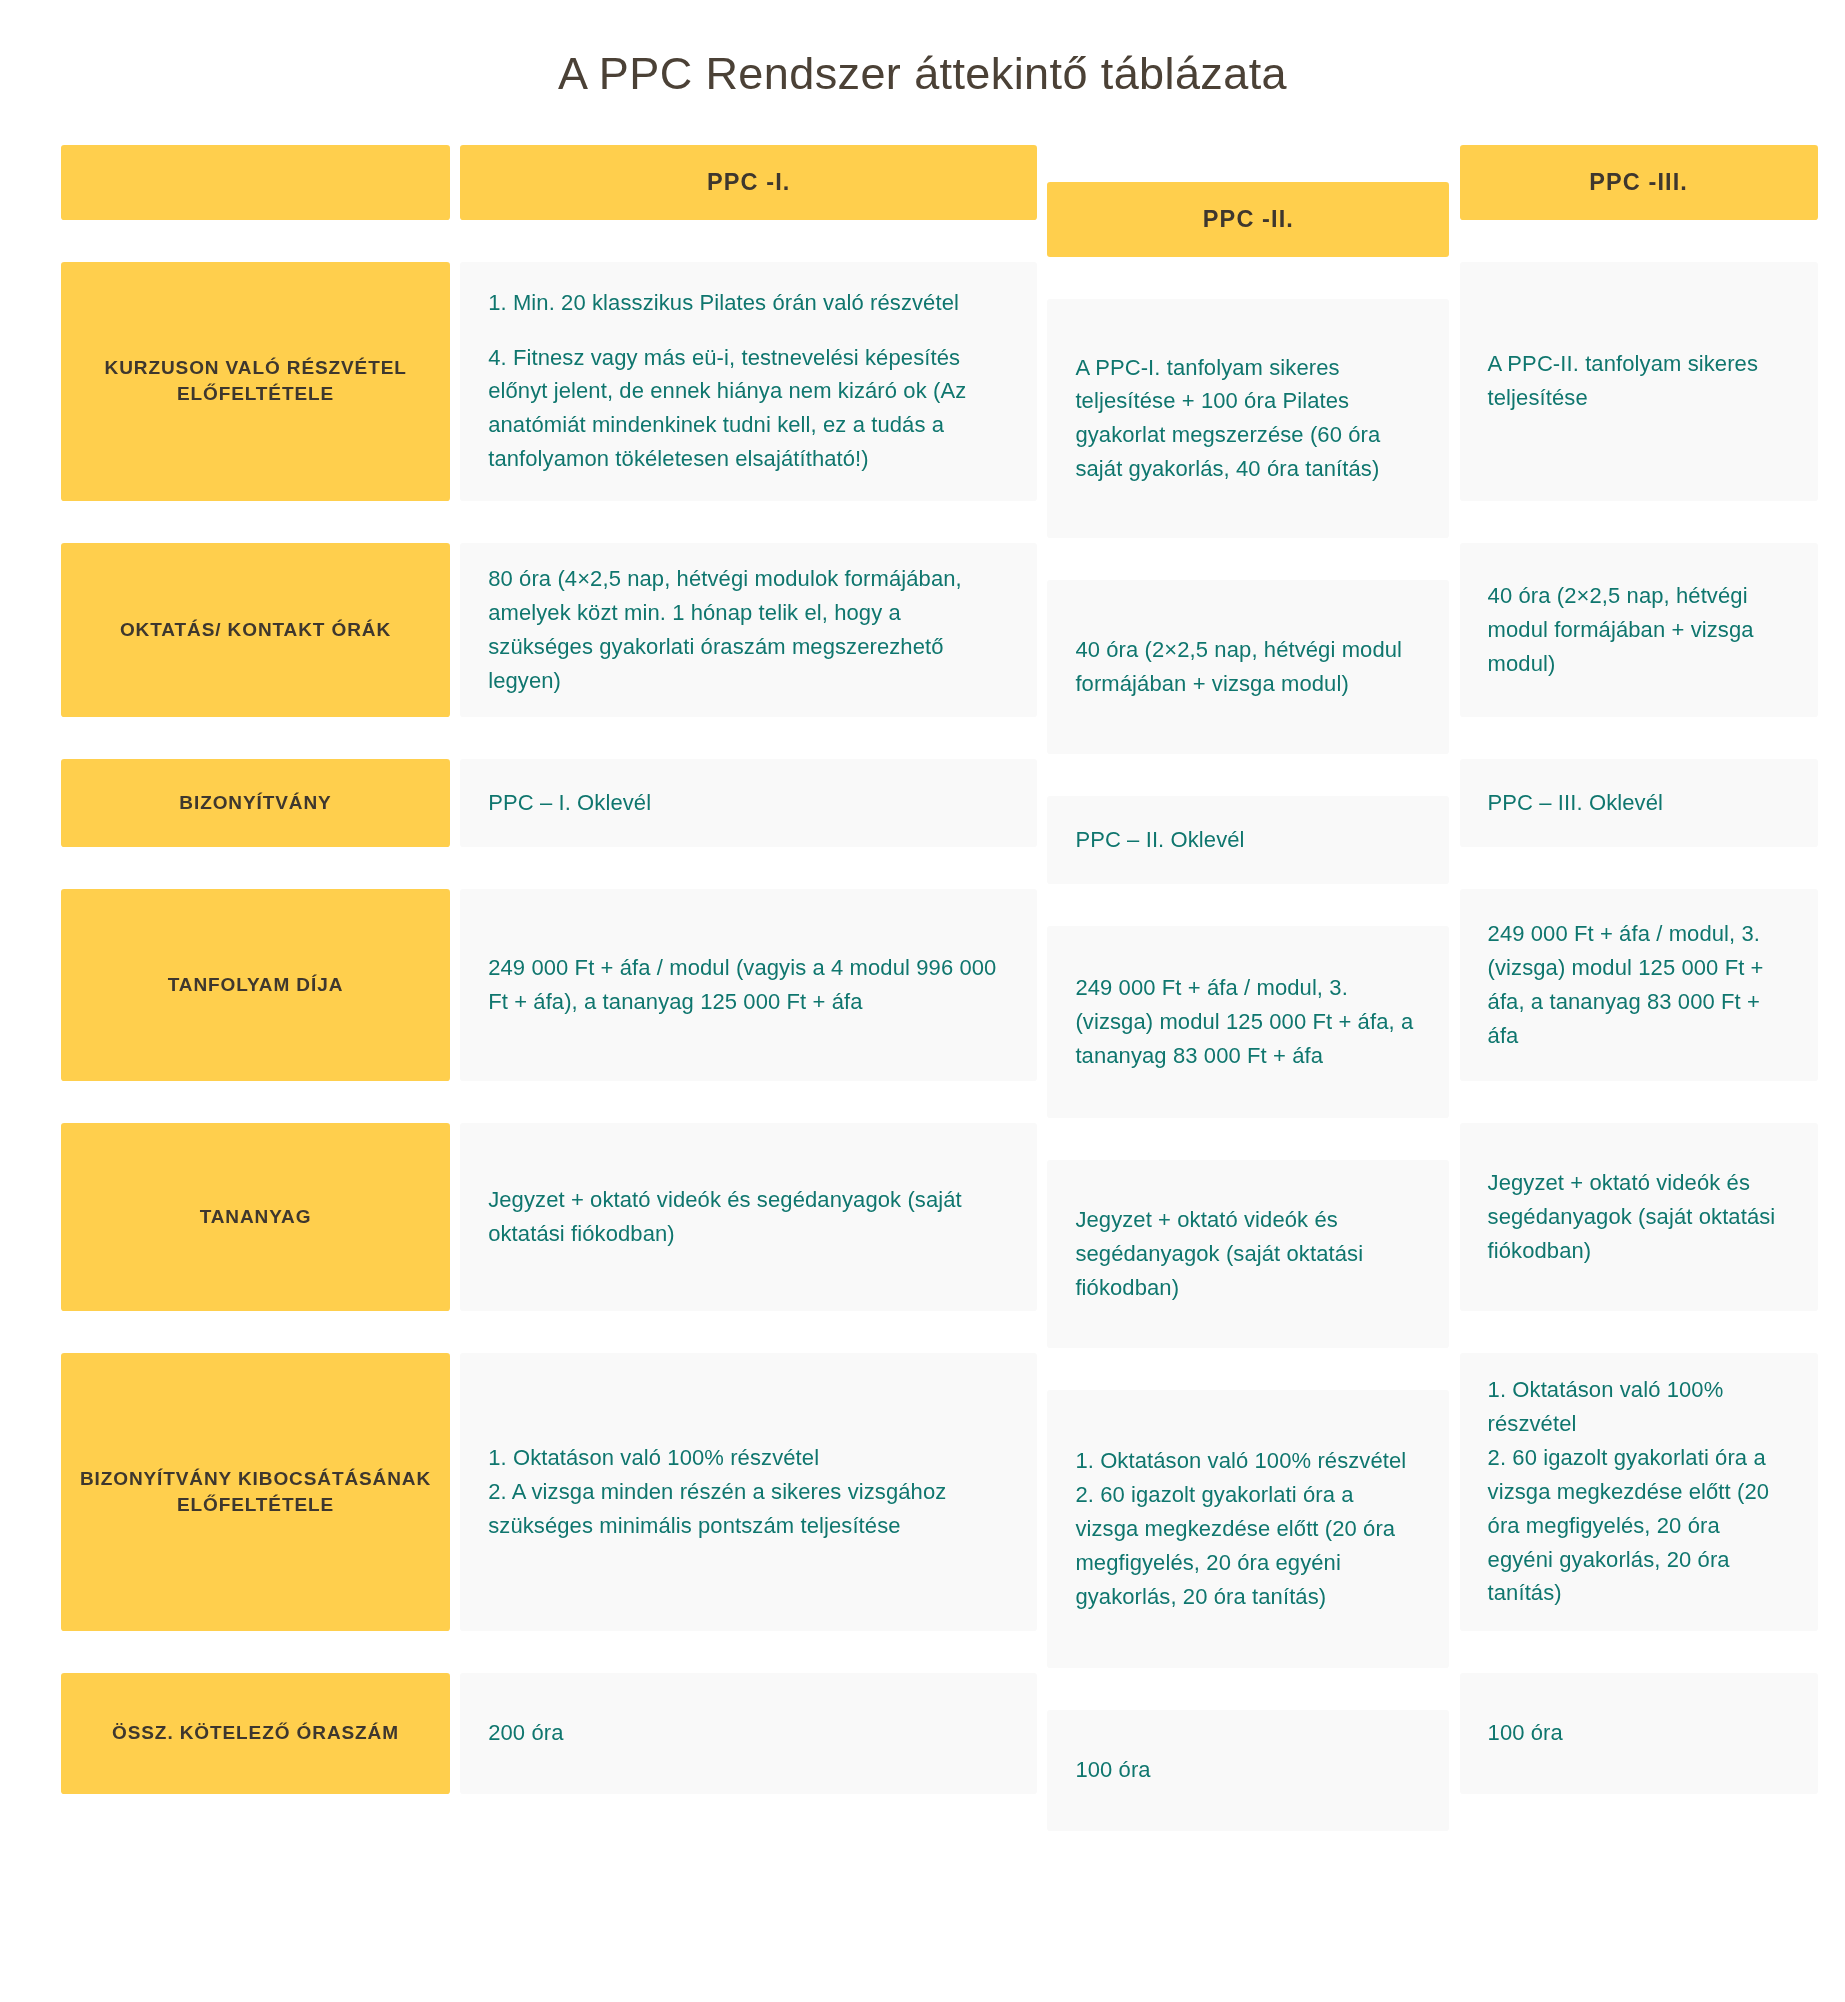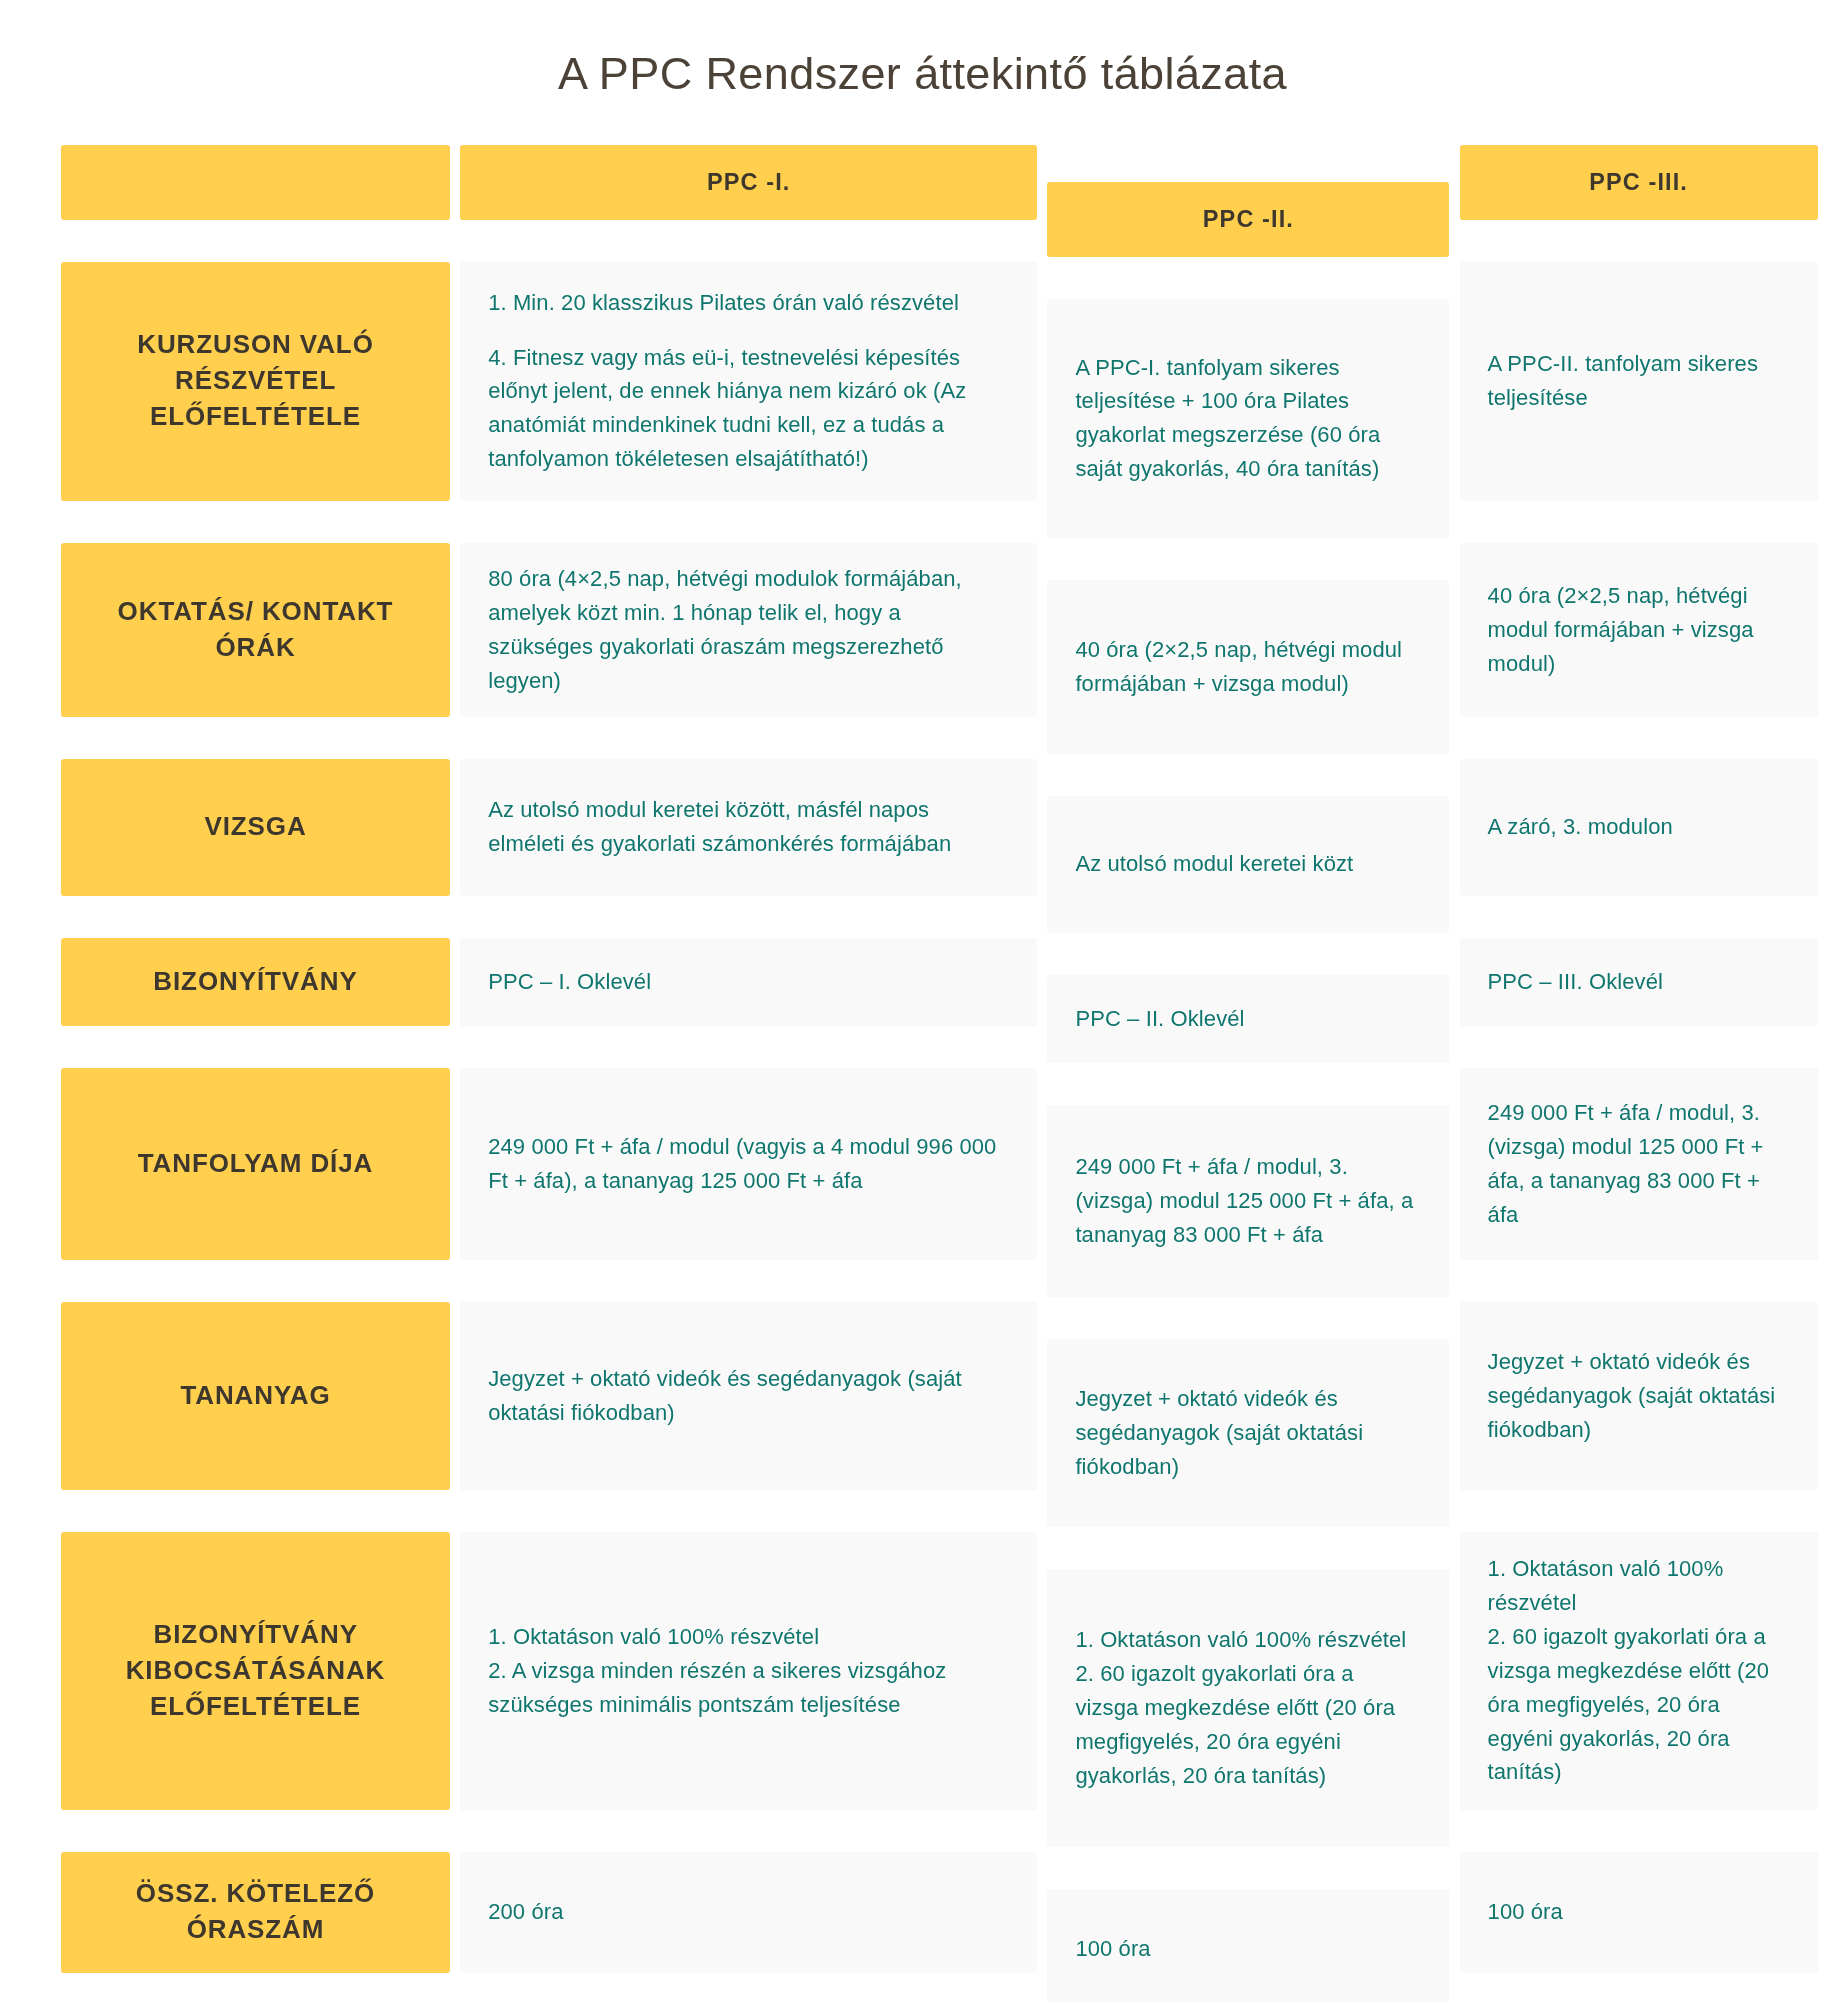--- a/index.html
+++ b/index.html
@@ -54,21 +54,21 @@
 
   
   .yellow {
     background: #ffcf4d;
     color: #3e372e;
     justify-content: center;
     text-align: center;
     font-weight: 700;
     letter-spacing: 0.9px;
     line-height: 1.38;
-    font-size: 26px;
+    font-size: 19px;
     padding: 14px 12.5px;
   }
   .yellow.corner { background: #ffcf4d; }
   .header-cell {
     font-size: 23.5px;
     letter-spacing: 1.1px;
     justify-content: center;
   }
 
   
@@ -134,26 +134,20 @@
         <span>
           <span class="ln">OKTATÁS/</span>
           <span class="ln">KONTAKT ÓRÁK</span>
         </span>
       </div>
       <div class="cell data c-1 h-r2">80 óra (4×2,5 nap, hétvégi modulok formájában, amelyek közt min. 1 hónap telik el, hogy a szükséges gyakorlati óraszám megszerezhető legyen)</div>
       <div class="cell data c-2 h-r2">40 óra (2×2,5 nap, hétvégi modul formájában + vizsga modul)</div>
       <div class="cell data c-3 h-r2">40 óra (2×2,5 nap, hétvégi modul formájában + vizsga modul)</div>
     </div>
 
-    <div class="trow">
-      <div class="cell yellow c-label h-r3">VIZSGA</div>
-      <div class="cell data c-1 h-r3">Az utolsó modul keretei között, másfél napos elméleti és gyakorlati számonkérés formájában</div>
-      <div class="cell data c-2 h-r3">Az utolsó modul keretei közt</div>
-      <div class="cell data c-3 h-r3">A záró, 3. modulon</div>
-    </div>
 
     <div class="trow">
       <div class="cell yellow c-label h-r4">BIZONYÍTVÁNY</div>
       <div class="cell data c-1 h-r4">PPC – I. Oklevél</div>
       <div class="cell data c-2 h-r4">PPC – II. Oklevél</div>
       <div class="cell data c-3 h-r4">PPC – III. Oklevél</div>
     </div>
 
     <div class="trow">
       <div class="cell yellow c-label h-r5">TANFOLYAM DÍJA</div>

